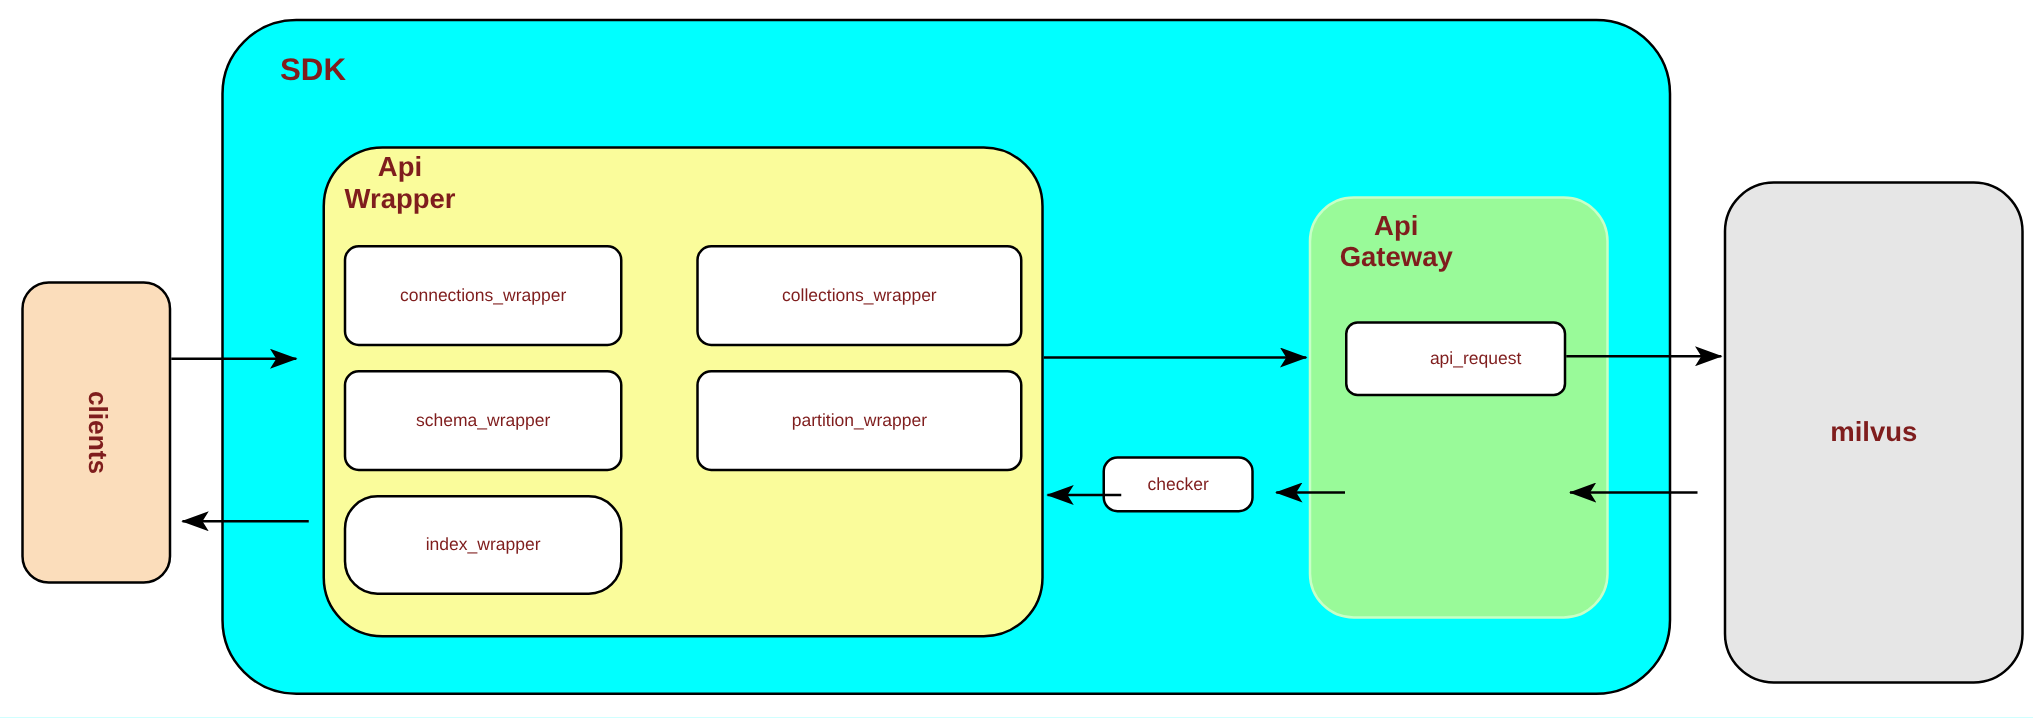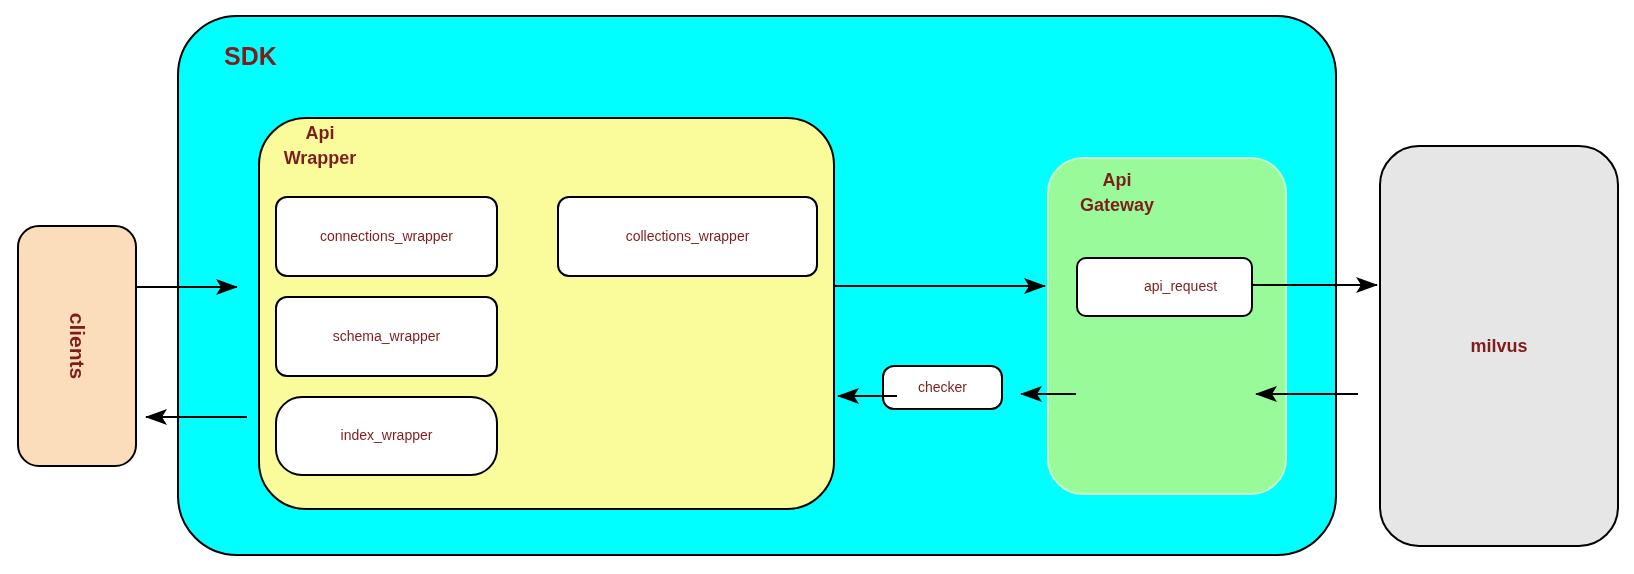--- a/index.html
+++ b/index.html
@@ -26,33 +26,33 @@
     border-radius: 12px;
     font-size: 14px;
     line-height: 1.1;
   }
   .container-label {
     position: absolute;
     font-weight: bold;
     white-space: pre-line;
     text-align: center;
     line-height: 25px;
-    font-size: 18px;
+    font-size: 22px;
   }
 
   
   .sdk        { left: 177px;  top: 15px;  width: 1160px; height: 541px; background: var(--sdk-fill); border-radius: 60px; }
   .sdk-label  { left: 224px;  top: 44px;  font-size: 25px; }
   .api-wrapper       { left: 258px; top: 117px; width: 577px; height: 393px; background: var(--api-wrapper-fill); border-radius: 48px; }
   .api-wrapper-label { left: 262px; top: 121px; width: 116px; }
   .api-gateway       { left: 1047px; top: 157px; width: 240px; height: 338px; background: var(--api-gateway-fill); border-color: var(--api-gateway-border); border-radius: 36px; }
   .api-gateway-label { left: 1062px; top: 168px; width: 110px; }
   .clients    { left: 17px;   top: 225px; width: 120px;  height: 242px; background: var(--clients-fill); border-radius: 22px; }
   .clients-rot { transform: rotate(90deg); transform-origin: center; font-weight: bold; font-size: 21px; white-space: nowrap; }
-  .milvus     { left: 1379px; top: 145px; width: 240px;  height: 402px; background: var(--milvus-fill); border-radius: 40px; font-weight: bold; font-size: 18px; }
+  .milvus     { left: 1379px; top: 145px; width: 240px;  height: 402px; background: var(--milvus-fill); border-radius: 40px; font-weight: bold; font-size: 22px; }
 
   
   .b-connections { left: 275px;  top: 196px; width: 223px; height: 81px; }
   .b-collections { left: 557px;  top: 196px; width: 261px; height: 81px; }
   .b-schema      { left: 275px;  top: 296px; width: 223px; height: 81px; }
   .b-partition   { left: 557px;  top: 296px; width: 261px; height: 81px; }
   .b-index       { left: 275px;  top: 396px; width: 223px; height: 80px; border-radius: 27px; }
   .b-utility     { left: 557px;  top: 396px; width: 261px; height: 80px; }
   .b-checker     { left: 882px;  top: 365px; width: 121px; height: 45px; }
   .b-request     { left: 1076px; top: 257px; width: 177px; height: 60px; border-radius: 10px; padding-left: 32px; }
@@ -81,20 +81,21 @@
     <span class="clients-rot">clients</span>
   </div>
 
   <div class="node milvus">
     <span>milvus</span>
   </div>
 
   <div class="node leaf b-connections">connections_wrapper</div>
   <div class="node leaf b-schema">schema_wrapper</div>
   <div class="node leaf b-collections">collections_wrapper</div>
+  <div class="node leaf b-partition">partition_wrapper</div>
   <div class="node leaf b-index">index_wrapper</div>
 
   <div class="node leaf b-checker">checker</div>
   <div class="node leaf b-request">api_request</div>
 
   <svg class="edges" width="1634" height="574" viewBox="0 0 1634 574">
     <defs>
       <marker id="arrowhead" markerWidth="22" markerHeight="16" refX="21" refY="8" orient="auto" markerUnits="userSpaceOnUse">
         <path d="M0,0 L22,8 L0,16 L5,8 Z" fill="#000"></path>
       </marker>

